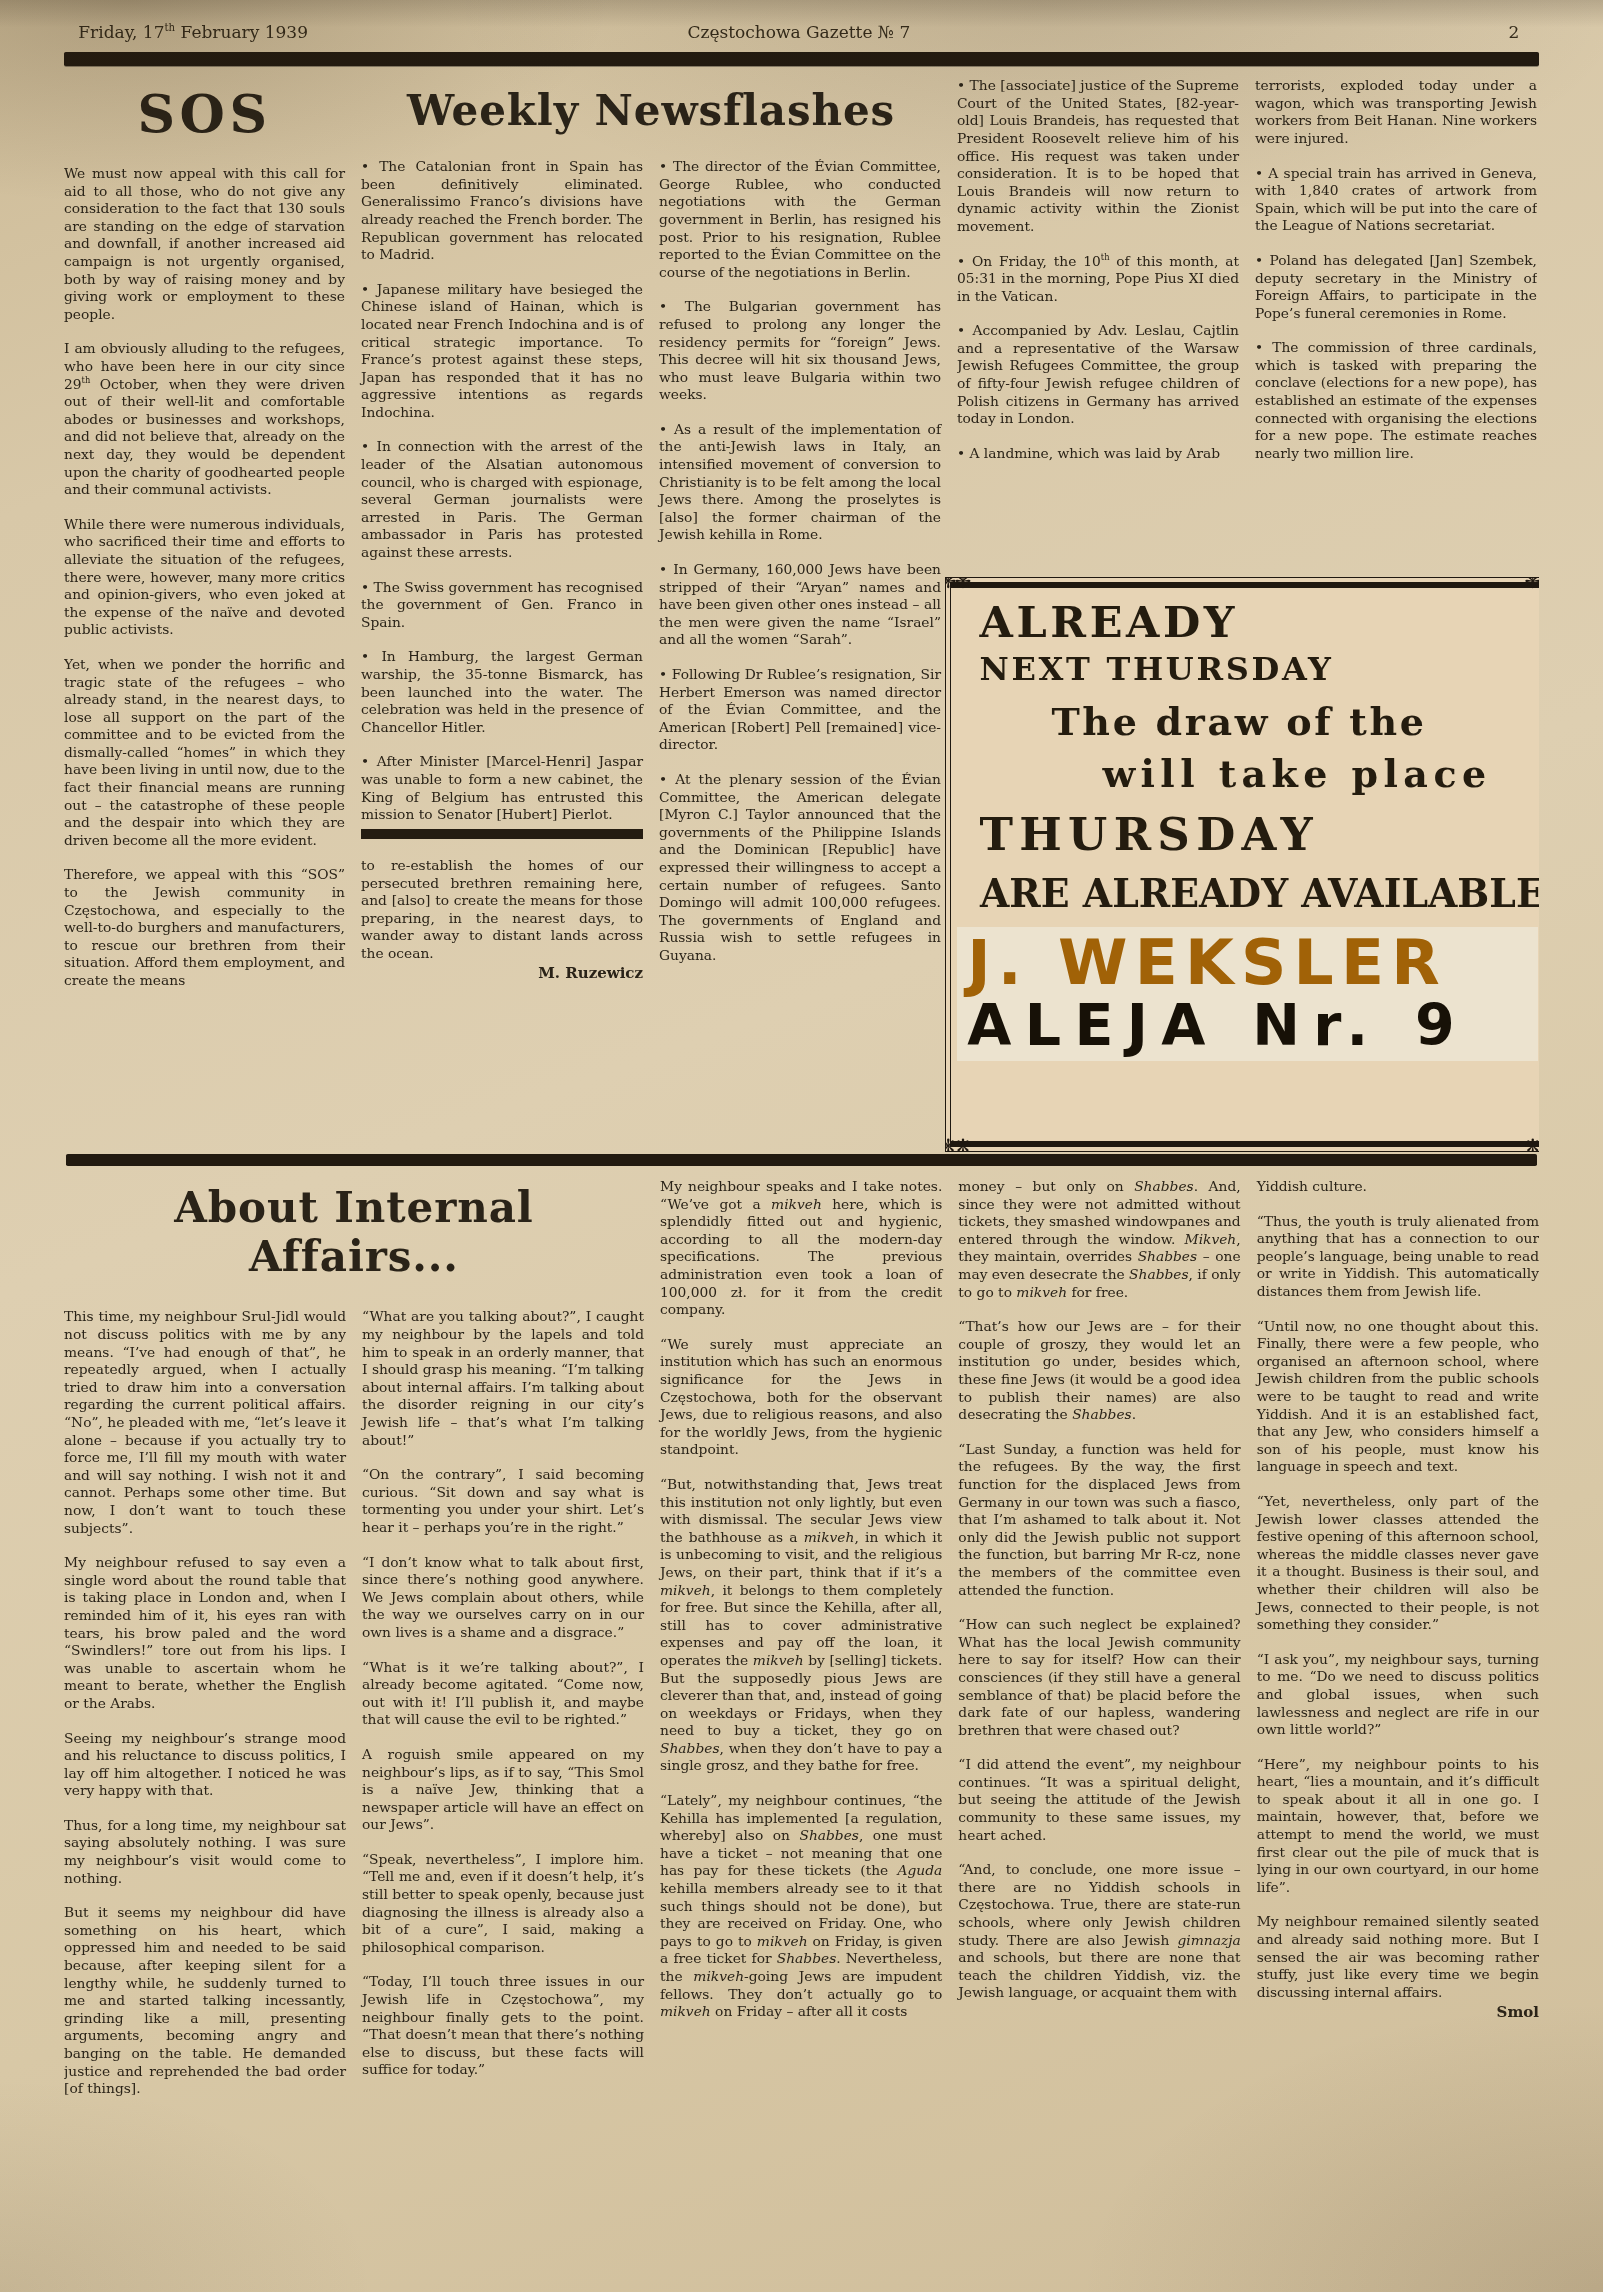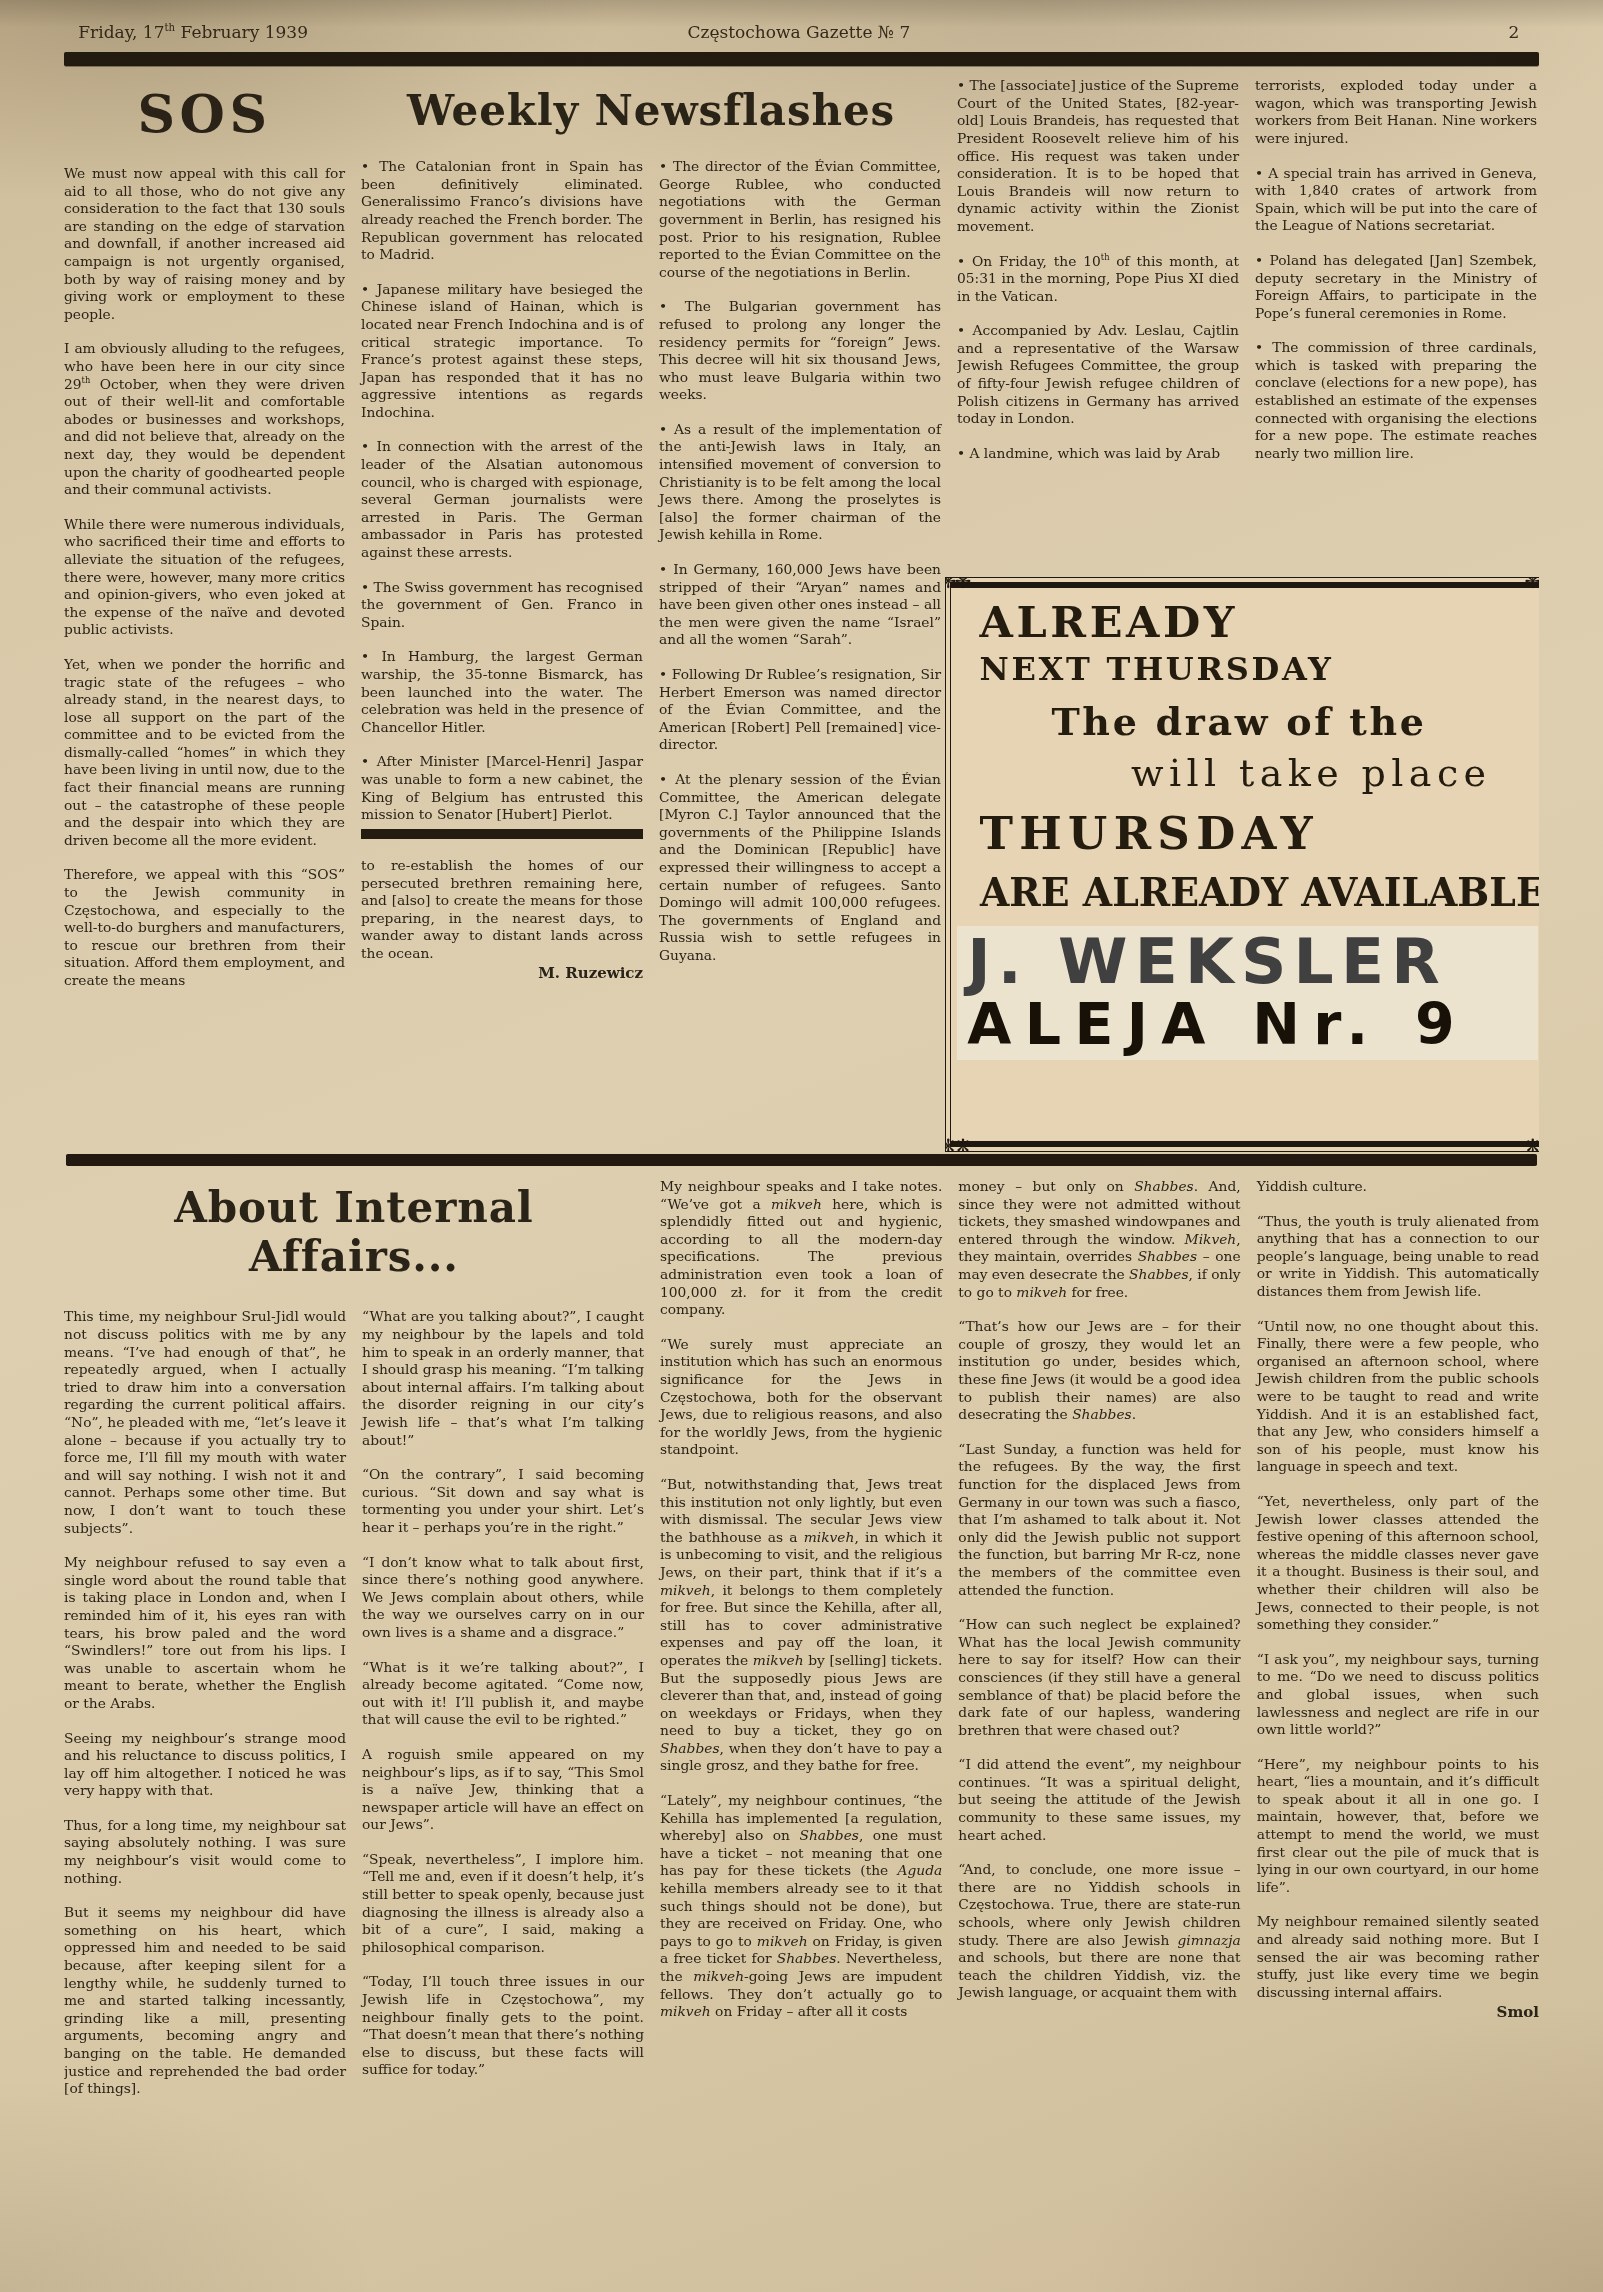--- a/index.html
+++ b/index.html
@@ -52,27 +52,27 @@
   .ad::before{content:"";position:absolute;inset:4.5px;border:1.8px solid #1f1810;
       border-top-width:6.3px;border-bottom-width:6.3px;pointer-events:none;}
   .ad-corner{position:absolute;font-size:19.7px;line-height:16px;color:#1f1810;letter-spacing:-1.8px;z-index:2;}
   .ad-c-tl{top:-3.6px;left:-5.4px;} .ad-c-tr{top:-3.6px;right:-5.4px;text-align:right;}
   .ad-c-bl{bottom:-3.6px;left:-5.4px;} .ad-c-br{bottom:-3.6px;right:-5.4px;text-align:right;}
   .ad-row{position:relative;z-index:1;white-space:nowrap;color:#241c0f;}
   .ad-already{font-size:43px;font-weight:bold;letter-spacing:3.6px;line-height:1.1;}
   .ad-next{font-size:32px;font-weight:bold;letter-spacing:2.7px;margin-top:3.6px;}
   .ad-draw{font-size:38px;font-weight:bold;text-align:center;padding-right:16px;margin-top:10.7px;letter-spacing:2.7px;}
   .ad-lottery{font-size:36px;font-weight:bold;text-align:right;letter-spacing:0.4px;margin-top:1.8px;}
-  .ad-take{font-size:38px;font-weight:normal;text-align:right;padding-right:23px;letter-spacing:5.4px;margin-top:7.2px;}
+  .ad-take{font-size:38px;font-weight:bold;text-align:right;padding-right:23px;letter-spacing:5.4px;margin-top:7.2px;}
   .ad-tickets{font-size:45px;font-weight:bold;letter-spacing:6.3px;margin-top:12.5px;}
   .ad-avail{font-size:39px;font-weight:bold;margin-top:9px;transform:scaleX(.97);transform-origin:left;}
   .ad-agency{font-size:26px;text-align:center;margin-top:12.5px;letter-spacing:0.9px;}
   .ad-strip{position:relative;z-index:1;background:#ece3cf;margin:10.7px -23px 0;padding:3.6px 10.7px 5.4px;}
   .ad-name{font-family:"DejaVu Sans","Liberation Sans",sans-serif;font-weight:bold;font-size:63px;
-           line-height:1.02;letter-spacing:7.2px;white-space:nowrap;color:#404040;}
+           line-height:1.02;letter-spacing:7.2px;white-space:nowrap;color:#a16207;}
   .ad-addr{font-family:"DejaVu Sans","Liberation Sans",sans-serif;font-weight:bold;font-size:57px;
            line-height:1.06;letter-spacing:13.4px;white-space:nowrap;color:#171107;}
 
   
   .section-rule{height:11.6px;background:#221a10;margin:1.8px 1.8px 0;border-radius:1.8px;}
   .bottom-section{display:flex;gap:16px;padding-top:12.5px;height:1107px;overflow:hidden;}
   .left-pair{width:580px;flex:0 0 auto;}
   .ia-title{font-size:42px;font-weight:bold;text-align:center;margin:5.4px 0 27px;letter-spacing:0.9px;}
   .bcol{flex:1;}
 </style>

